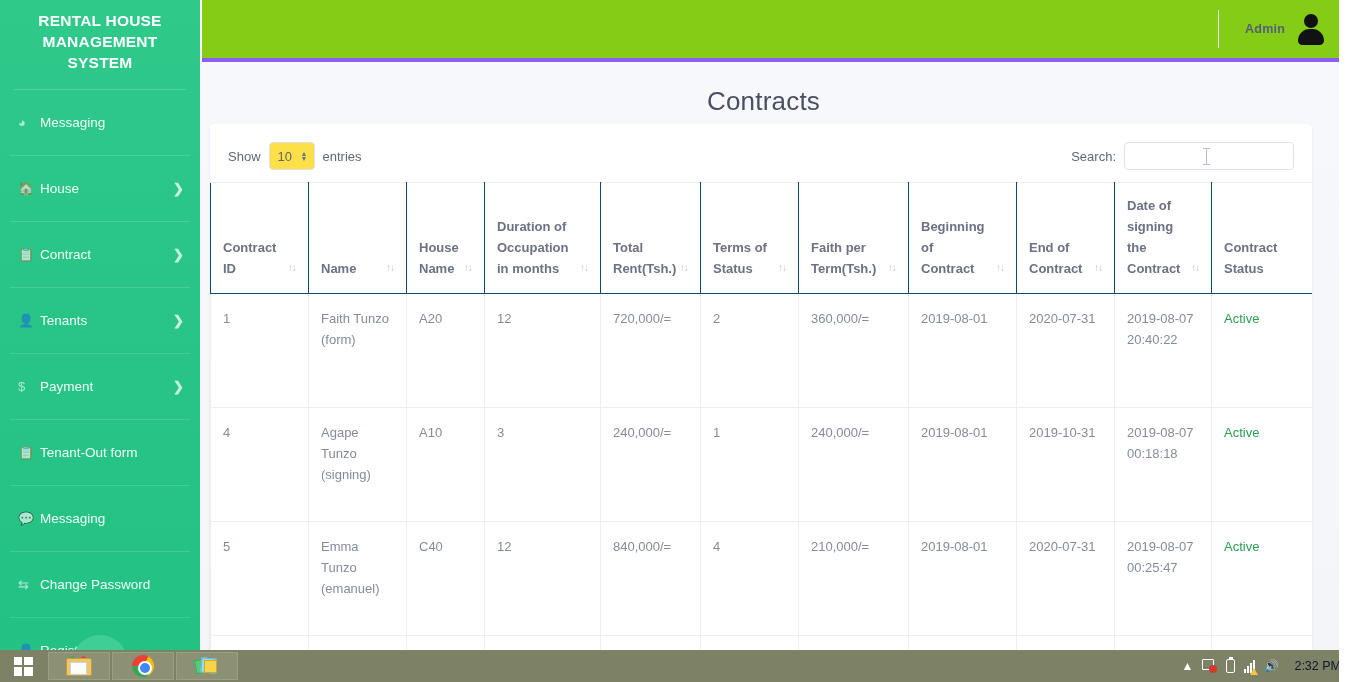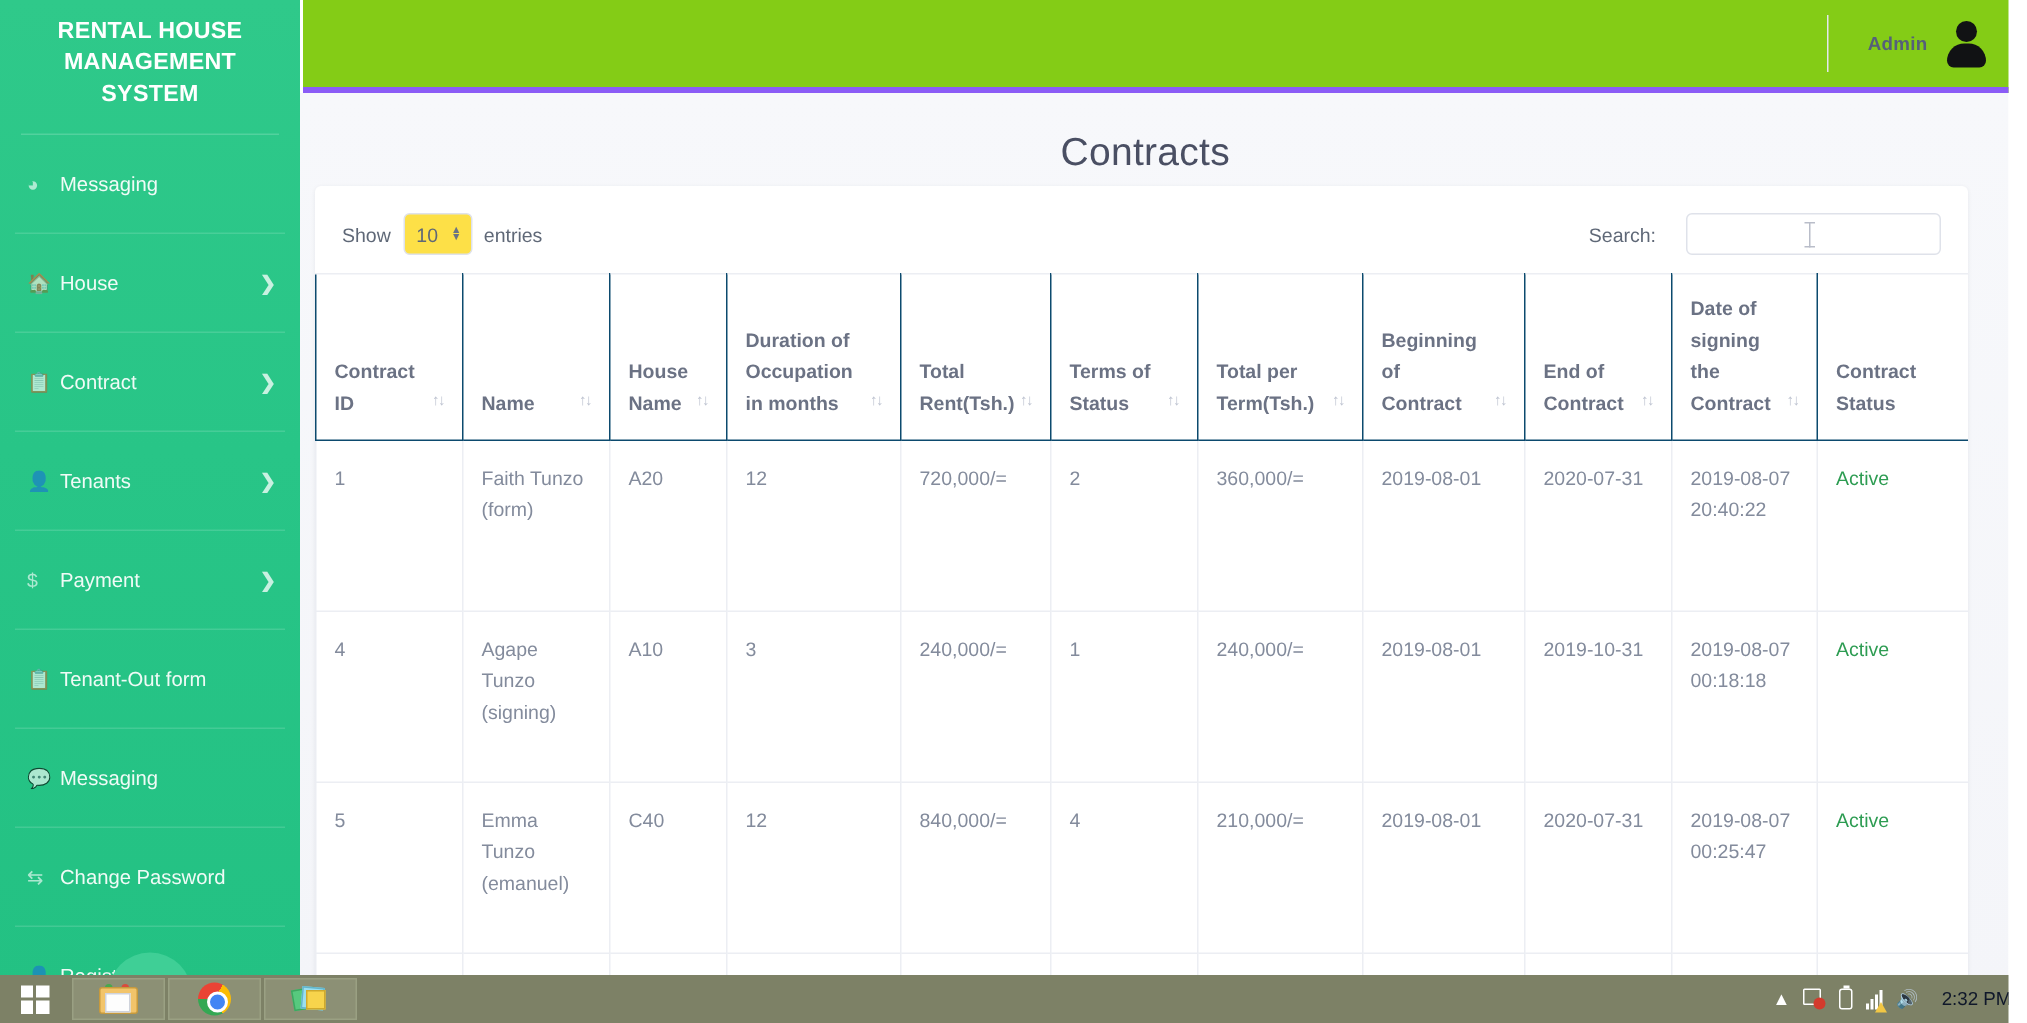--- a/index.html
+++ b/index.html
@@ -122,21 +122,21 @@
     background: #fde047;
     display: flex; align-items: center;
   }
   .select-wrap .sv { font-size: 13px; color: #5f6877; padding-left: 8px; }
   .select-wrap .arrows {
     position: absolute; right: 6px; top: 50%; transform: translateY(-50%);
     display: flex; flex-direction: column; line-height: 5px;
     color: #6a7385; font-size: 7px;
   }
   .search-wrap { display: flex; align-items: center; }
-  .search-label { font-size: 13px; color: #5f6877; margin-right: 20px; }
+  .search-label { font-size: 13px; color: #5f6877; margin-right: 8px; }
   .search-box {
     width: 170px; height: 28px;
     border: 1px solid #dfe2ea; border-radius: 4px;
     background: #fff; position: relative;
   }
   .caret {
     position: absolute; left: 48%; top: 5px;
     width: 1px; height: 17px; background: #b9bdc9;
   }
   .caret::before, .caret::after {
@@ -401,21 +401,21 @@
               <th>
                   <span class="hwrap"><span>Duration of Occupation in months</span><span class="sortico">↑↓</span></span>
                 </th>
               <th>
                   <span class="hwrap"><span>Total Rent(Tsh.)</span><span class="sortico">↑↓</span></span>
                 </th>
               <th>
                   <span class="hwrap"><span>Terms of Status</span><span class="sortico">↑↓</span></span>
                 </th>
               <th>
-                  <span class="hwrap"><span>Total per Term(Tsh.)</span><span class="sortico">↑↓</span></span>
+                  <span class="hwrap"><span>Faith per Term(Tsh.)</span><span class="sortico">↑↓</span></span>
                 </th>
               <th>
                   <span class="hwrap"><span>Beginning of Contract</span><span class="sortico">↑↓</span></span>
                 </th>
               <th>
                   <span class="hwrap"><span>End of Contract</span><span class="sortico">↑↓</span></span>
                 </th>
               <th>
                   <span class="hwrap"><span>Date of signing the Contract</span><span class="sortico">↑↓</span></span>
                 </th>

